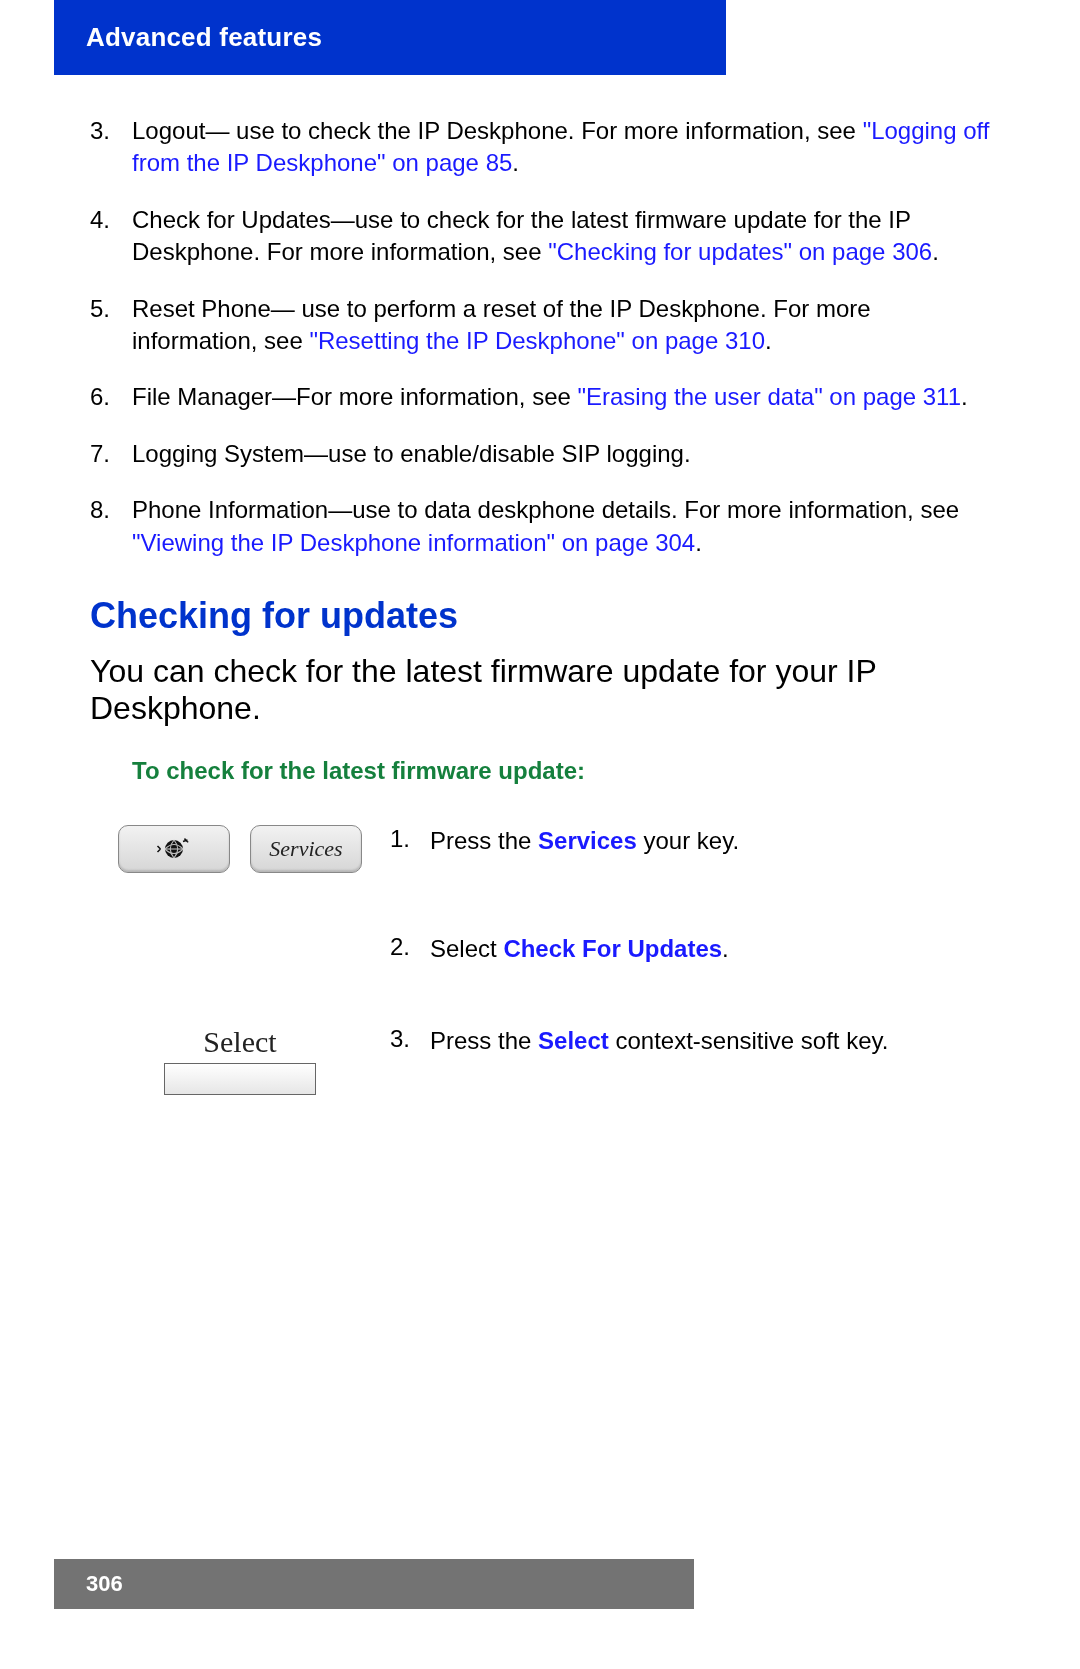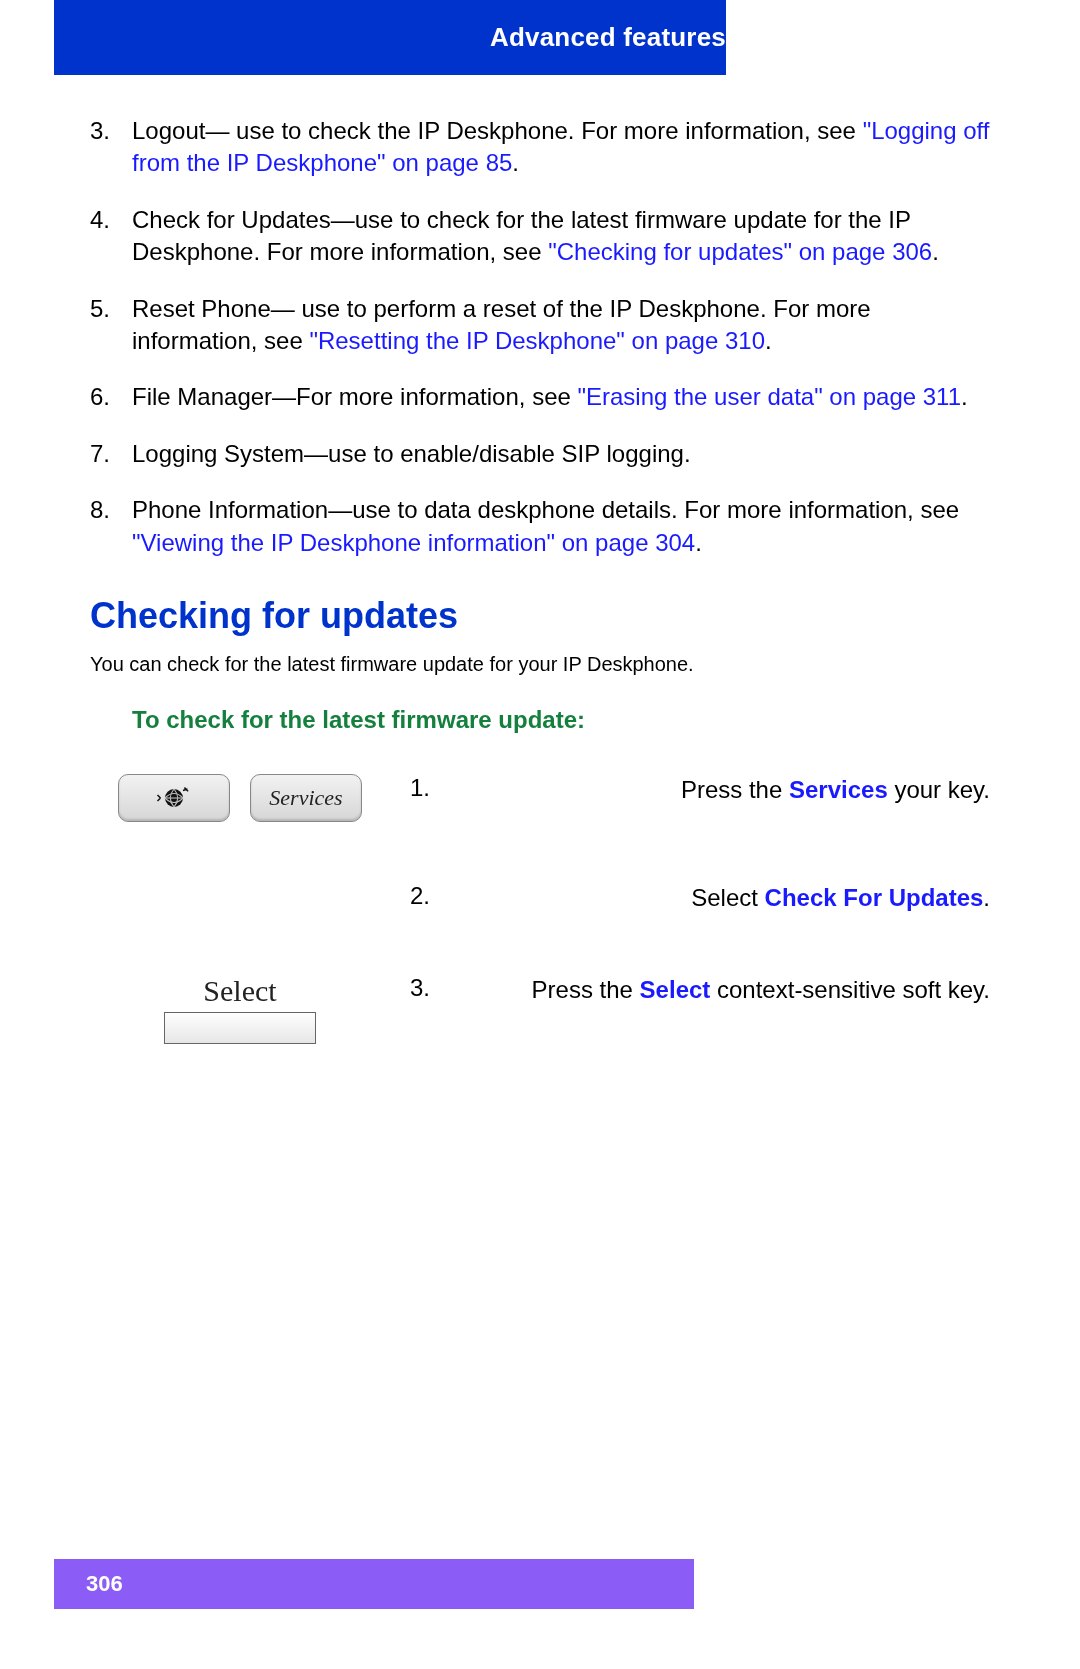--- a/index.html
+++ b/index.html
@@ -18,21 +18,20 @@
   .header-bar {
     background: #0033cc;
     color: #fff;
     font-weight: bold;
     font-size: 26px;
     padding: 22px 0 22px 32px;
     margin-left: 54px;
     width: 640px;
     font-family: "Arial Black", Arial, sans-serif;
     letter-spacing: 0.2px;
-    text-align: right;
   }
   .content {
     margin: 40px 90px 0 90px;
   }
   .list-item {
     display: flex;
     font-size: 24px;
     line-height: 1.35;
     margin-bottom: 24px;
     color: #000;
@@ -48,34 +47,33 @@
     color: #1a1aff;
   }
   h2.section-heading {
     color: #0033cc;
     font-family: "Arial Black", Arial, sans-serif;
     font-weight: bold;
     font-size: 36px;
     margin: 36px 0 16px 0;
   }
   .intro {
-    font-size: 20px;
+    font-size: 32px;
     color: #000;
     margin-bottom: 30px;
   }
   .subhead {
     font-size: 24px;
     font-weight: bold;
     color: #15803d;
     margin-bottom: 40px;
     margin-left: 42px;
   }
   .steps {
     font-size: 24px;
-    text-align: right;
   }
   .step {
     display: flex;
     align-items: flex-start;
     margin-bottom: 60px;
   }
   .step .img-col {
     width: 300px;
     flex-shrink: 0;
     display: flex;
@@ -133,21 +131,21 @@
     width: 150px;
     height: 30px;
     background: linear-gradient(#fff, #e6e6e6);
     border: 1px solid #666;
   }
   .footer-bar {
     position: absolute;
     bottom: 60px;
     left: 54px;
     width: 640px;
-    background: #8b5cf6;
+    background: #737373;
     color: #fff;
     font-weight: bold;
     font-size: 22px;
     padding: 12px 0 12px 32px;
     box-sizing: border-box;
   }
   svg.globe-icon { width: 36px; height: 30px; }
 </style>
 </head>
 <body>

